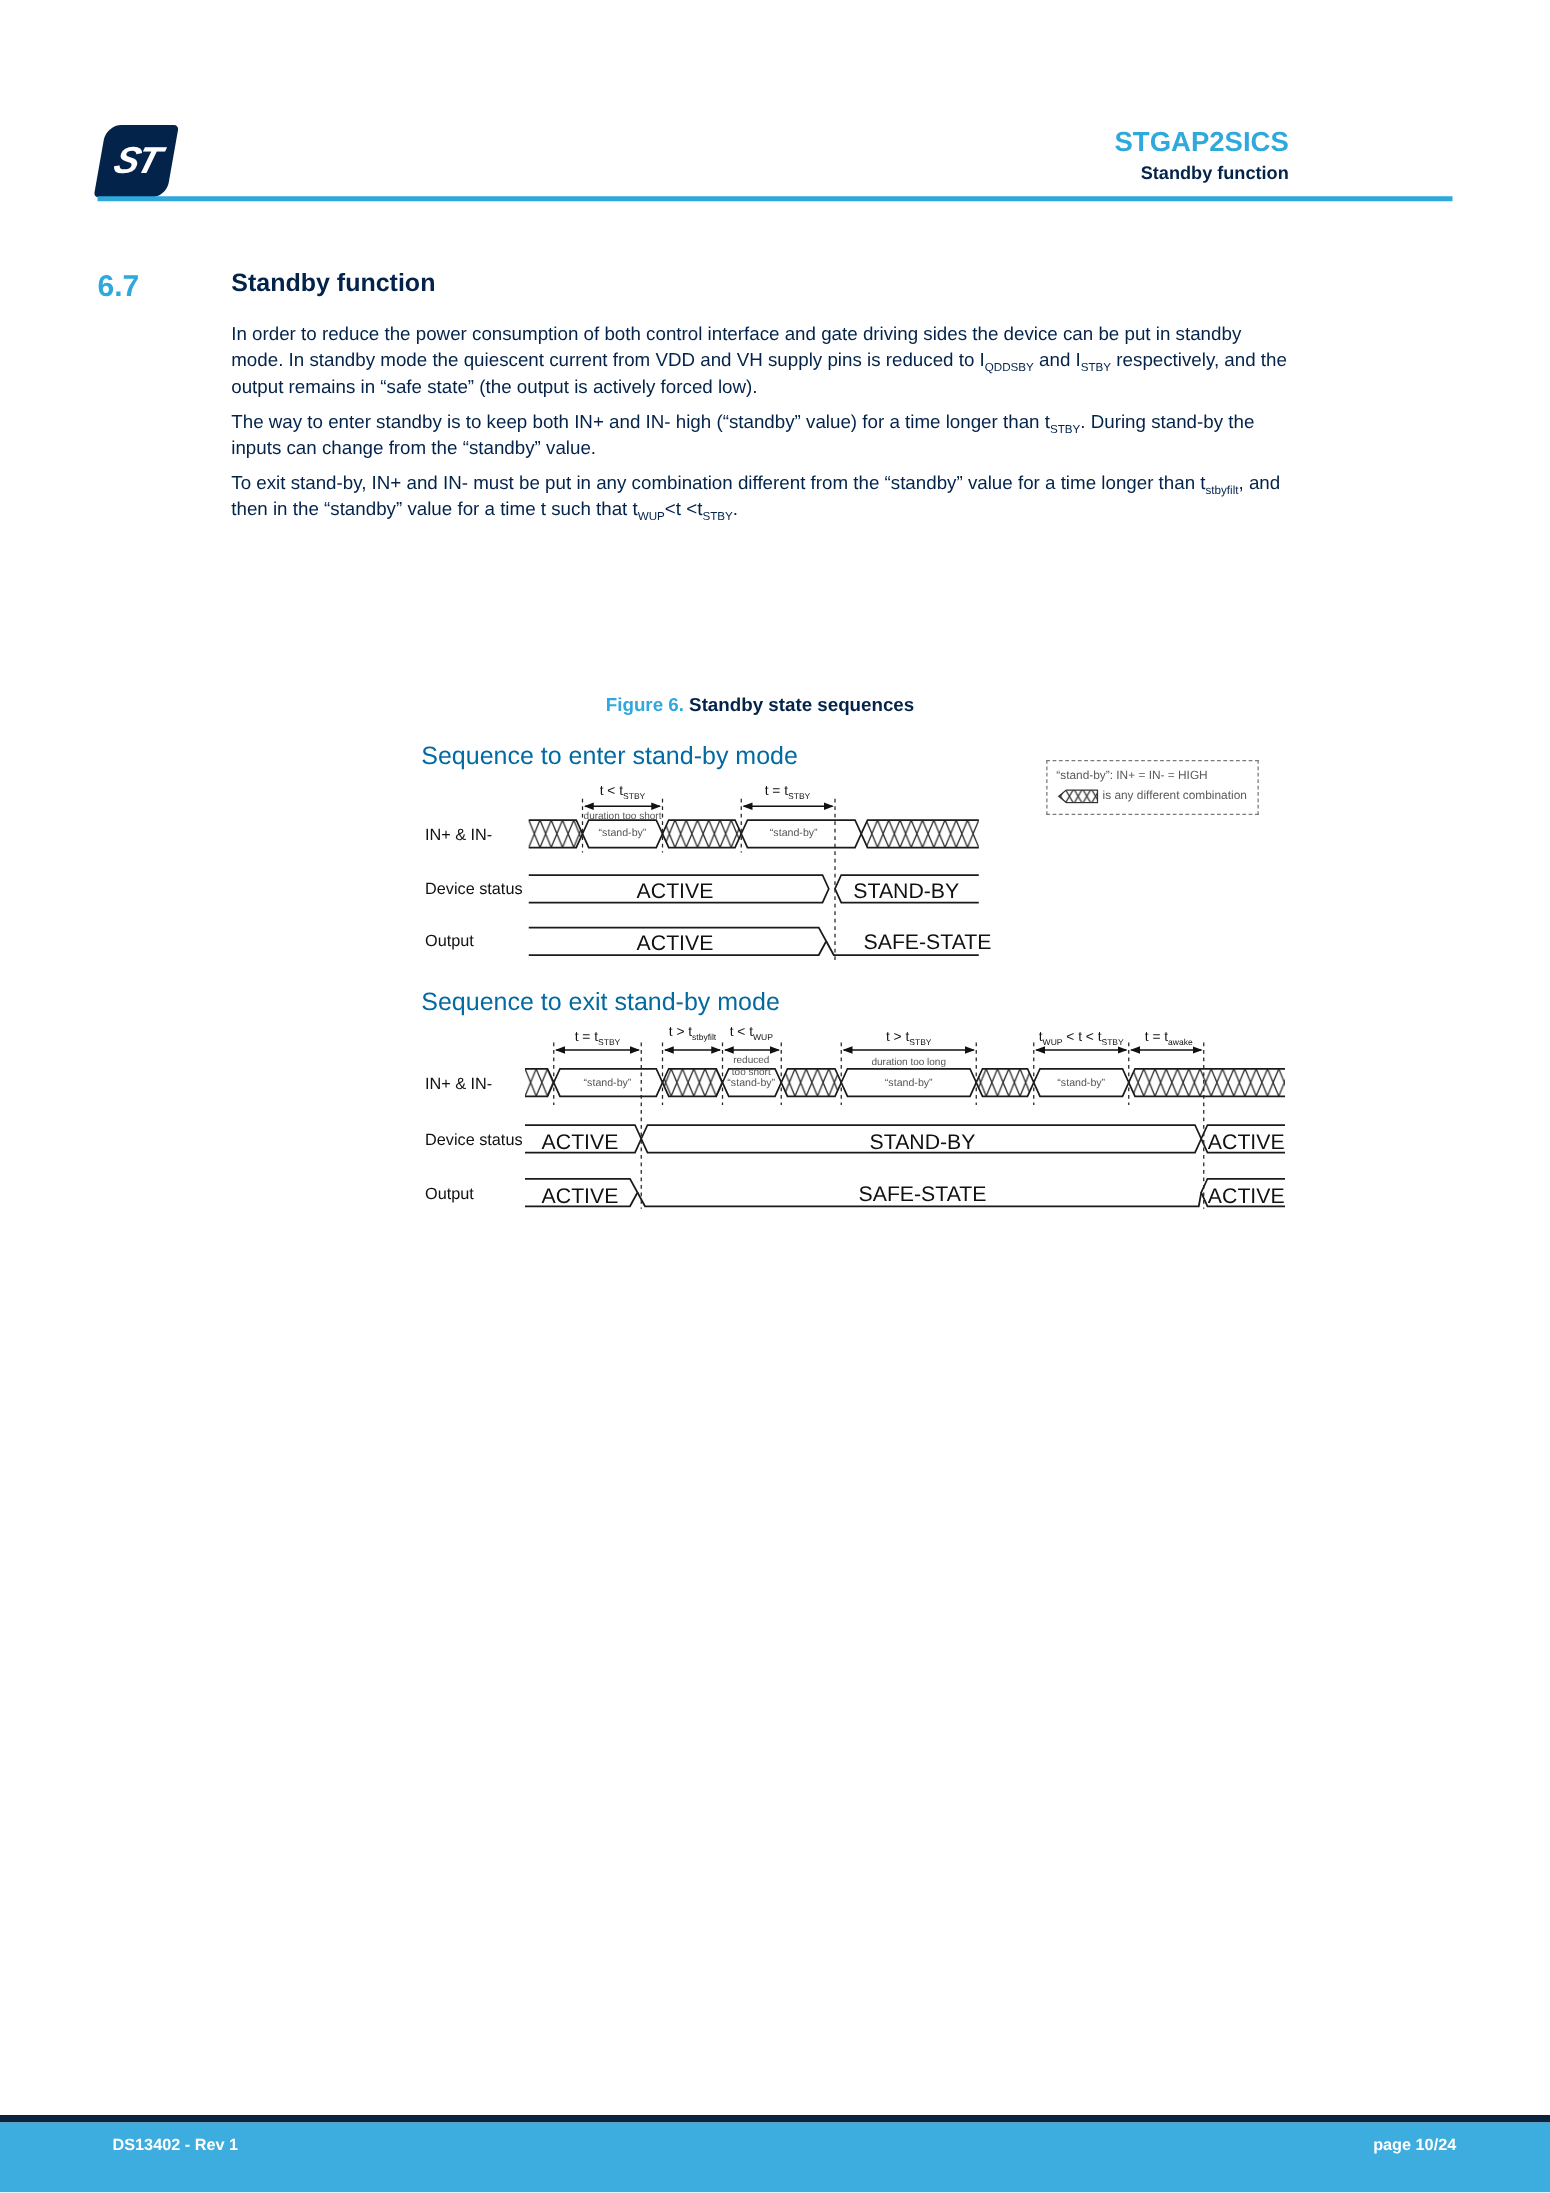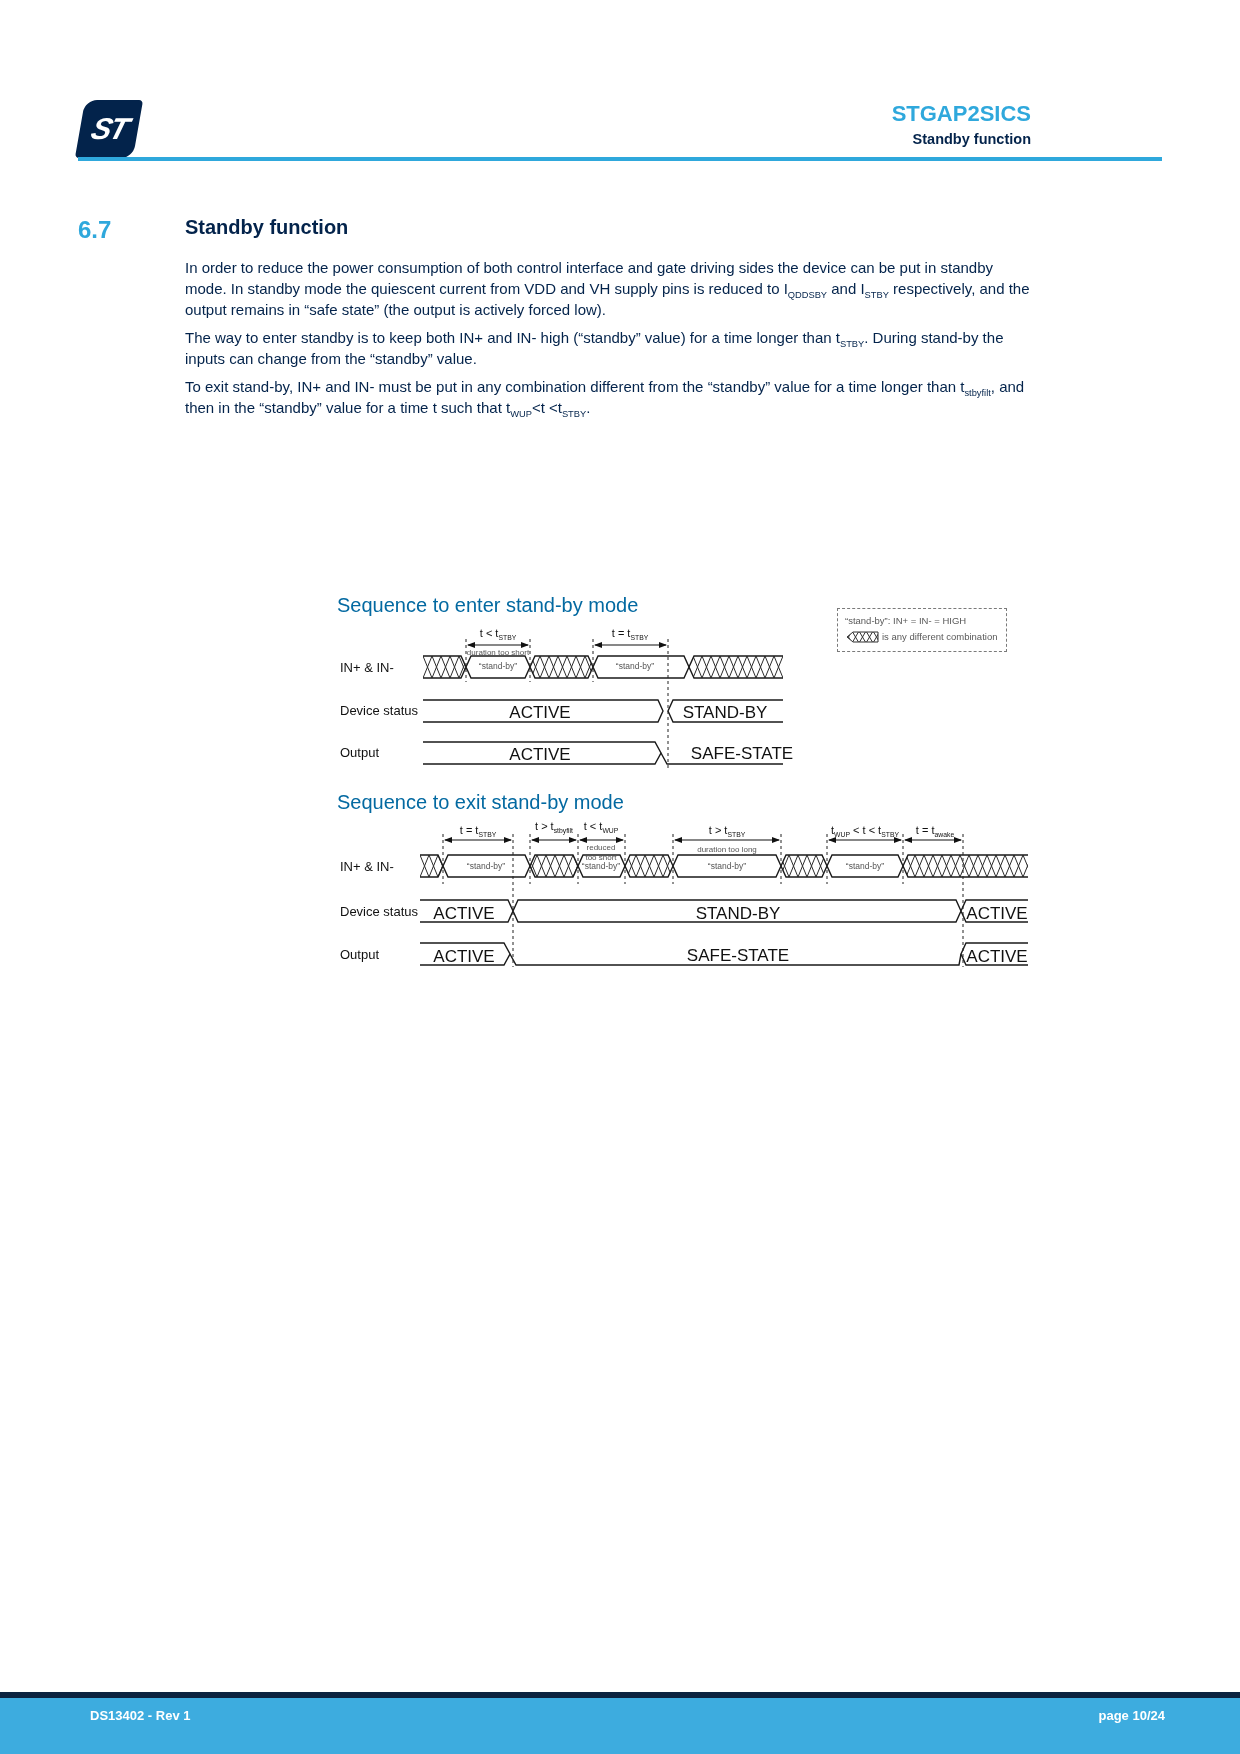--- a/index.html
+++ b/index.html
@@ -59,20 +59,24 @@
 
   <div class="secnum">6.7</div>
   <div class="sectitle">Standby function</div>
 
   <div class="bodytext">
     <p><span>In order to reduce the power consumption of both control interface and gate driving sides the device can be put in standby mode. In standby mode the quiescent current from VDD and VH supply pins is reduced to I</span><sub>QDDSBY</sub><span> and I</span><sub>STBY</sub><span> respectively, and the output remains in “safe state” (the output is actively forced low).</span></p>
     <p><span>The way to enter standby is to keep both IN+ and IN- high (“standby” value) for a time longer than t</span><sub>STBY</sub><span>. During stand-by the inputs can change from the “standby” value.</span></p>
     <p><span>To exit stand-by, IN+ and IN- must be put in any combination different from the “standby” value for a time longer than t</span><sub>stbyfilt</sub><span>, and then in the “standby” value for a time t such that t</span><sub>WUP</sub><span>&lt;t &lt;t</span><sub>STBY</sub><span>.</span></p>
   </div>
 
+  <div class="caption">
+    <span class="figlab">Figure 6.</span>
+    <span>Standby state sequences</span>
+  </div>
 
   <div class="dheading" style="left:337px;top:594px;">Sequence to enter stand-by mode</div>
   <div class="dheading" style="left:337px;top:791px;">Sequence to exit stand-by mode</div>
 
   <div class="legend">
     <div>“stand-by”: IN+ = IN- = HIGH</div>
     <div class="l2">
       <svg width="34" height="12">
         <defs>
             <pattern id="h3" width="7" height="12" patternUnits="userSpaceOnUse">

